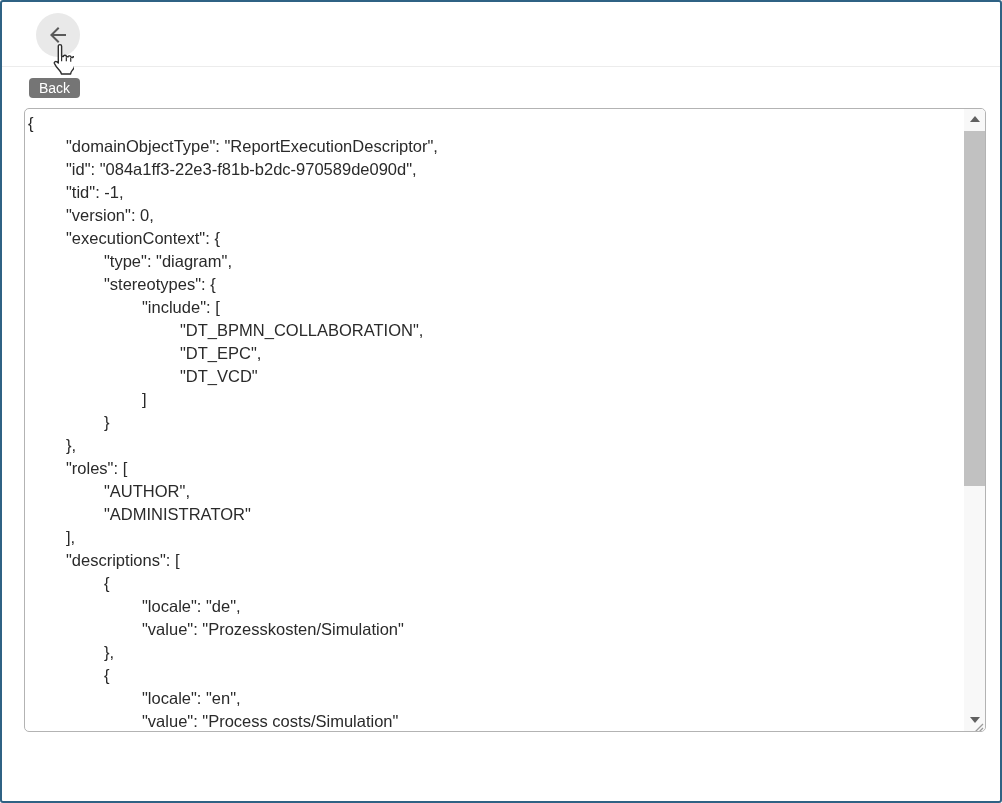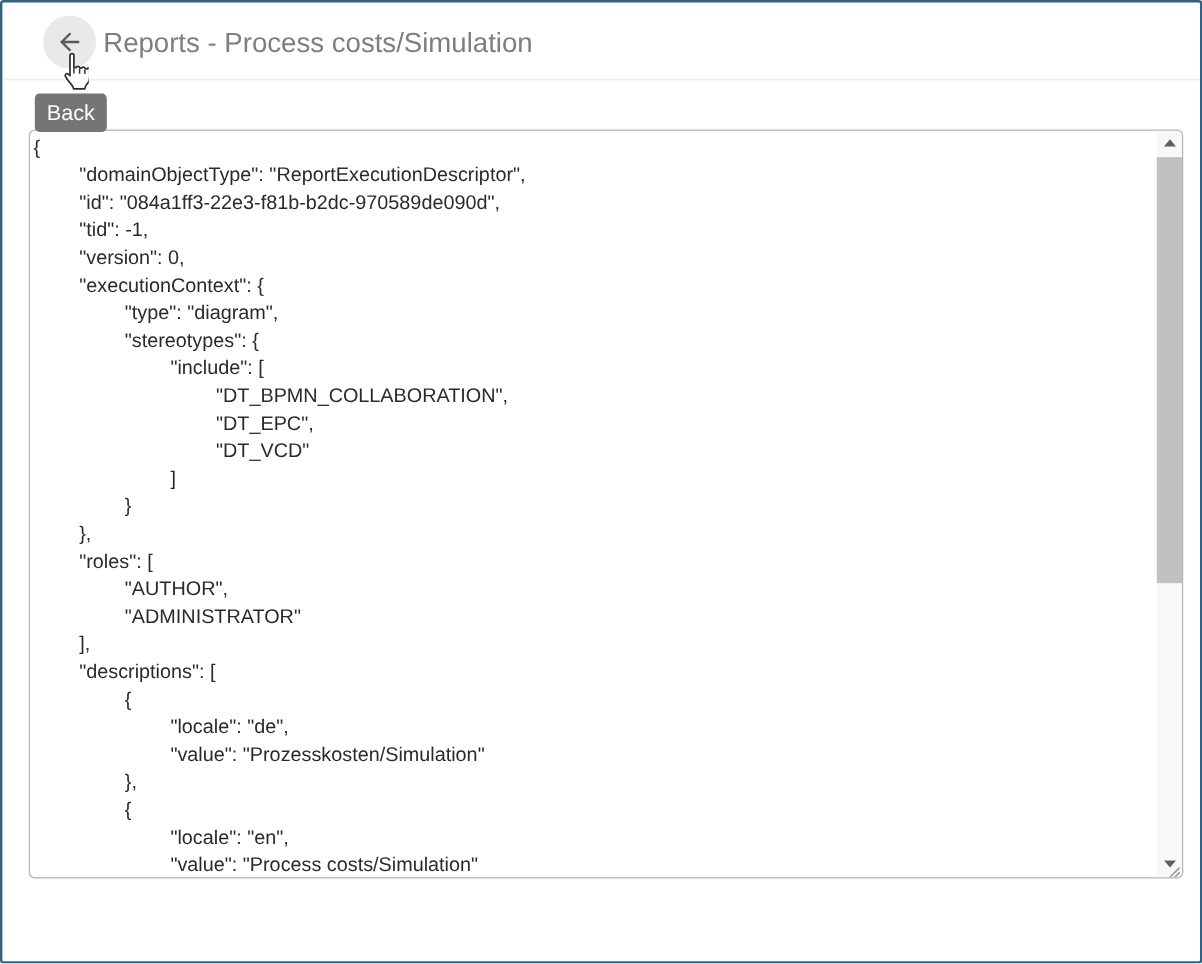--- a/index.html
+++ b/index.html
@@ -13,22 +13,22 @@
     position:absolute; left:34px; top:11px; width:44px; height:44px;
     border-radius:50%; background:#e9e9e9; border:none; padding:0;
     display:flex; align-items:center; justify-content:center; cursor:pointer;
   }
   .page-title {
     position:absolute; left:84px; top:20px; font-size:23px; line-height:27px;
     color:#7e7e7e; white-space:nowrap;
   }
   .header-divider { position:absolute; left:0; right:0; top:64px; height:1px; background:#ececec; }
   .tooltip {
-    position:absolute; left:27px; top:76px; height:32px; padding:0 10px;
-    background:#757575; color:#ffffff; font-size:18px; border-radius:4px;
+    position:absolute; left:27px; top:76px; height:20px; padding:0 10px;
+    background:#757575; color:#ffffff; font-size:14px; border-radius:4px;
     display:flex; align-items:center; z-index:5;
   }
   .cursor-glyph { position:absolute; left:45px; top:41px; width:27px; height:33px; z-index:6; pointer-events:none; }
   
   .editor {
     position:absolute; left:22px; top:106px; width:962px; height:624px;
     box-sizing:border-box; border:1px solid #b3b3b3; border-radius:5px;
     background:#ffffff; overflow:hidden;
   }
   .code {
@@ -61,21 +61,20 @@
 
 <div class="page">
 
   <button class="back-btn">
     <span style="display:flex;">
       <svg width="24" height="24" viewBox="0 0 24 24">
         <path d="M20 11H7.83l5.59-5.59L12 4l-8 8 8 8 1.41-1.41L7.83 13H20v-2z" fill="#5a5a5a"></path>
       </svg>
     </span>
   </button>
-  <div class="page-title">Reports - Process costs/Simulation</div>
   <div class="header-divider"></div>
 
   <span class="cursor-glyph">
     <svg width="27" height="33" viewBox="0 0 24 30">
       <path d="M10 3c0-2 3-2 3 0v9l1.6.2c0-1.4 2.8-1.3 2.8.1l1.5.25c0-1.2 2.6-1.1 2.6.3l1.5.35c0-1 2-1 2 .3v6.2c0 2.6-1.2 4-2.3 5.2-.9 1-1.4 1.8-1.5 3.3h-8.4c-.2-1.5-.9-2.4-2-3.6-1.4-1.5-3.2-3.4-4.3-6-.5-1.3 1-2.4 2.1-1.5l1.4 1.1z" fill="#ffffff" stroke="#2e2e2e" stroke-width="1.3" stroke-linejoin="round"></path>
       <path d="M13 12.5v4 M17.3 12.9v3.8 M21.3 13.6v3.4" stroke="#2e2e2e" stroke-width="1.1" fill="none"></path>
     </svg>
   </span>
 
   <div class="tooltip">

